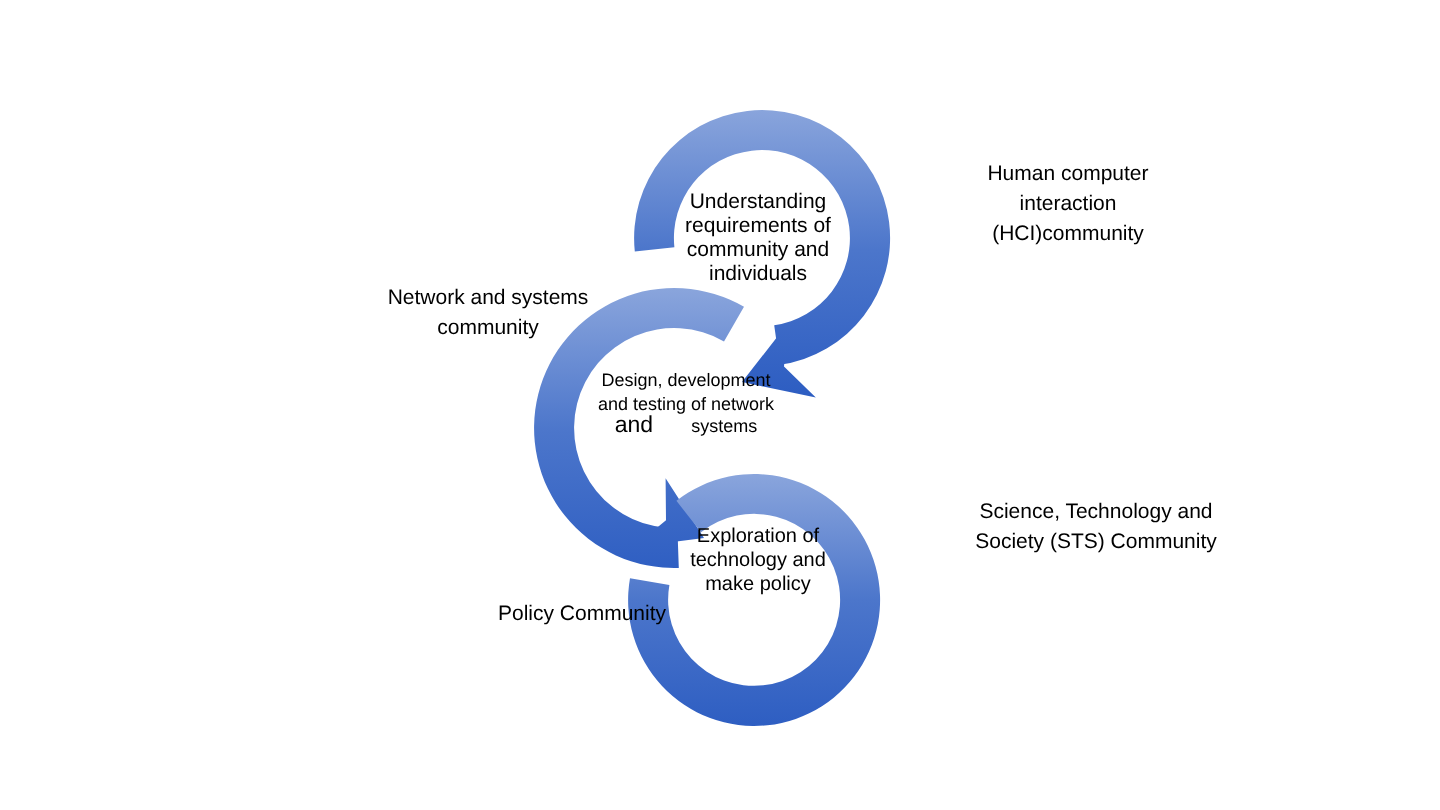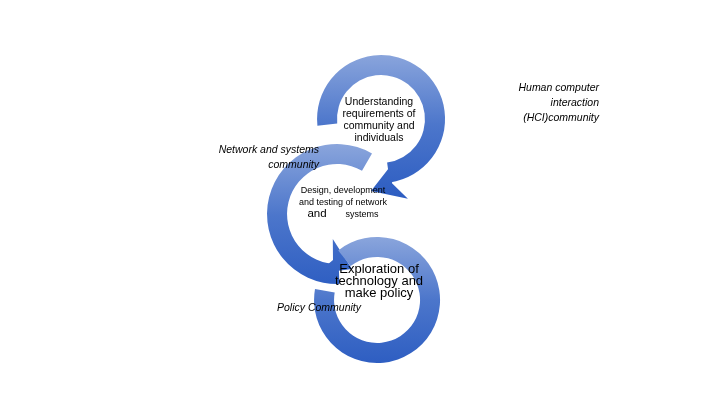--- a/index.html
+++ b/index.html
@@ -8,22 +8,22 @@
     font-family:"Liberation Sans",sans-serif;color:#000;
   }
   .stage{position:absolute;inset:0;}
   svg.diagram{position:absolute;left:0;top:0;}
   .txt{position:absolute;color:#000;}
   .center-block{text-align:center;transform:translateX(-50%);}
   .step-top{left:379px;top:95px;width:150px;font-size:10.5px;line-height:12px;}
   .step-mid{left:343px;top:185px;width:150px;font-size:9px;line-height:11.5px;}
   .step-mid .em{font-size:11.5px;}
   .step-mid .rest{margin-left:19px;}
-  .step-bottom{left:379px;top:263px;width:130px;font-size:13px;line-height:12px;}
-  .side-label{font-size:10.5px;line-height:15px;text-align:right;font-style:italic;}
+  .step-bottom{left:379px;top:263px;width:130px;font-size:10px;line-height:12px;}
+  .side-label{font-size:10.5px;line-height:15px;text-align:center;}
   .label-hci{left:469px;top:80px;width:130px;}
   .label-network{left:169px;top:142px;width:150px;}
   .label-sts{left:468px;top:249px;width:160px;}
   .label-policy{left:185px;top:300px;width:140px;padding-left:36px;}
 </style>
 </head>
 <body>
 
 <div class="stage">
 
@@ -84,18 +84,22 @@
     <div>Human computer</div>
     <div>interaction</div>
     <div>(HCI)community</div>
   </div>
 
   <div class="txt side-label label-network">
     <div>Network and systems</div>
     <div>community</div>
   </div>
 
+  <div class="txt side-label label-sts">
+    <div>Science, Technology and</div>
+    <div>Society (STS) Community</div>
+  </div>
 
   <div class="txt side-label label-policy">
     <div>Policy Community</div>
   </div>
 
 </div>
 
 </body></html>

